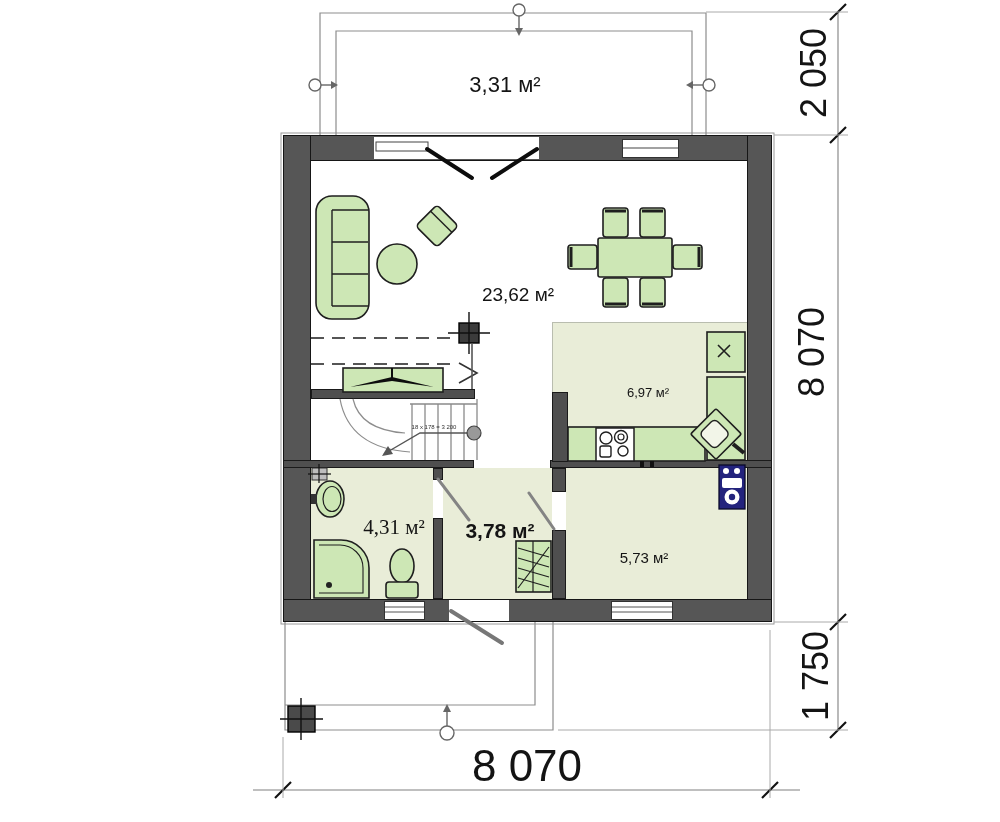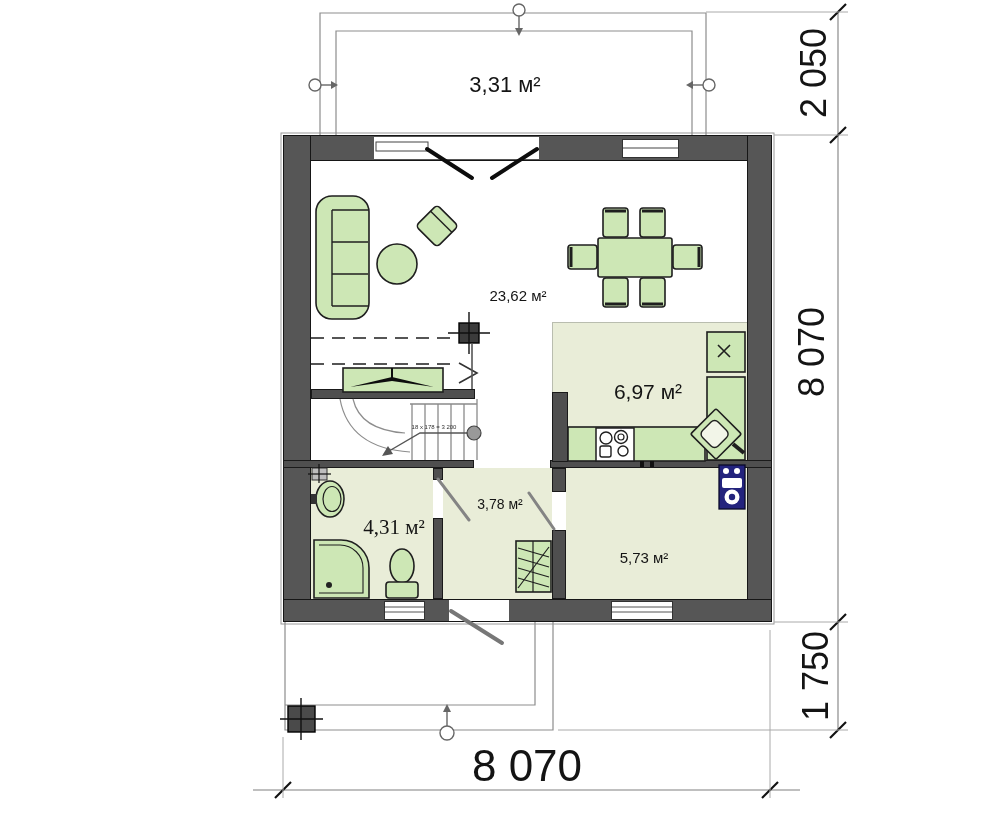--- a/index.html
+++ b/index.html
@@ -266,24 +266,24 @@
         <line x1="518" y1="548" x2="549" y2="557"></line>
           <line x1="518" y1="558" x2="549" y2="567"></line>
         <line x1="518" y1="568" x2="549" y2="577"></line>
           <line x1="518" y1="578" x2="549" y2="587"></line>
         <line x1="518" y1="588" x2="549" y2="547"></line>
       </g>
     </g>
   </svg>
 
   <span class="lbl" style="left:505px;top:85px;font-size:22px;">3,31 м²</span>
-  <span class="lbl" style="left:518px;top:295px;font-size:15px;">23,62 м²</span>
-  <span class="lbl" style="left:648px;top:392px;font-size:21px;">6,97 м²</span>
+  <span class="lbl" style="left:518px;top:295px;font-size:19px;">23,62 м²</span>
+  <span class="lbl" style="left:648px;top:392px;font-size:13px;">6,97 м²</span>
   <span class="lbl" style="left:394px;top:527px;font-size:21px;font-family:Liberation Serif, serif;">4,31 м²</span>
-  <span class="lbl" style="left:500px;top:504px;font-size:14px;">3,78 м²</span>
+  <span class="lbl" style="left:500px;top:531px;font-size:21px;font-weight:bold;">3,78 м²</span>
   <span class="lbl" style="left:644px;top:557px;font-size:15px;">5,73 м²</span>
 
   <span class="lbl vert" style="left:814px;top:73px;font-size:36px;">2 050</span>
   <span class="lbl vert" style="left:812px;top:352px;font-size:36px;">8 070</span>
   <span class="lbl vert" style="left:816px;top:676px;font-size:36px;">1 750</span>
   <span class="lbl" style="left:527px;top:766px;font-size:44px;">8 070</span>
 
   <span class="lbl" style="left:434px;top:427px;font-size:6px;color:#333;">18 x 178 = 3 200</span>
 </div>
 

